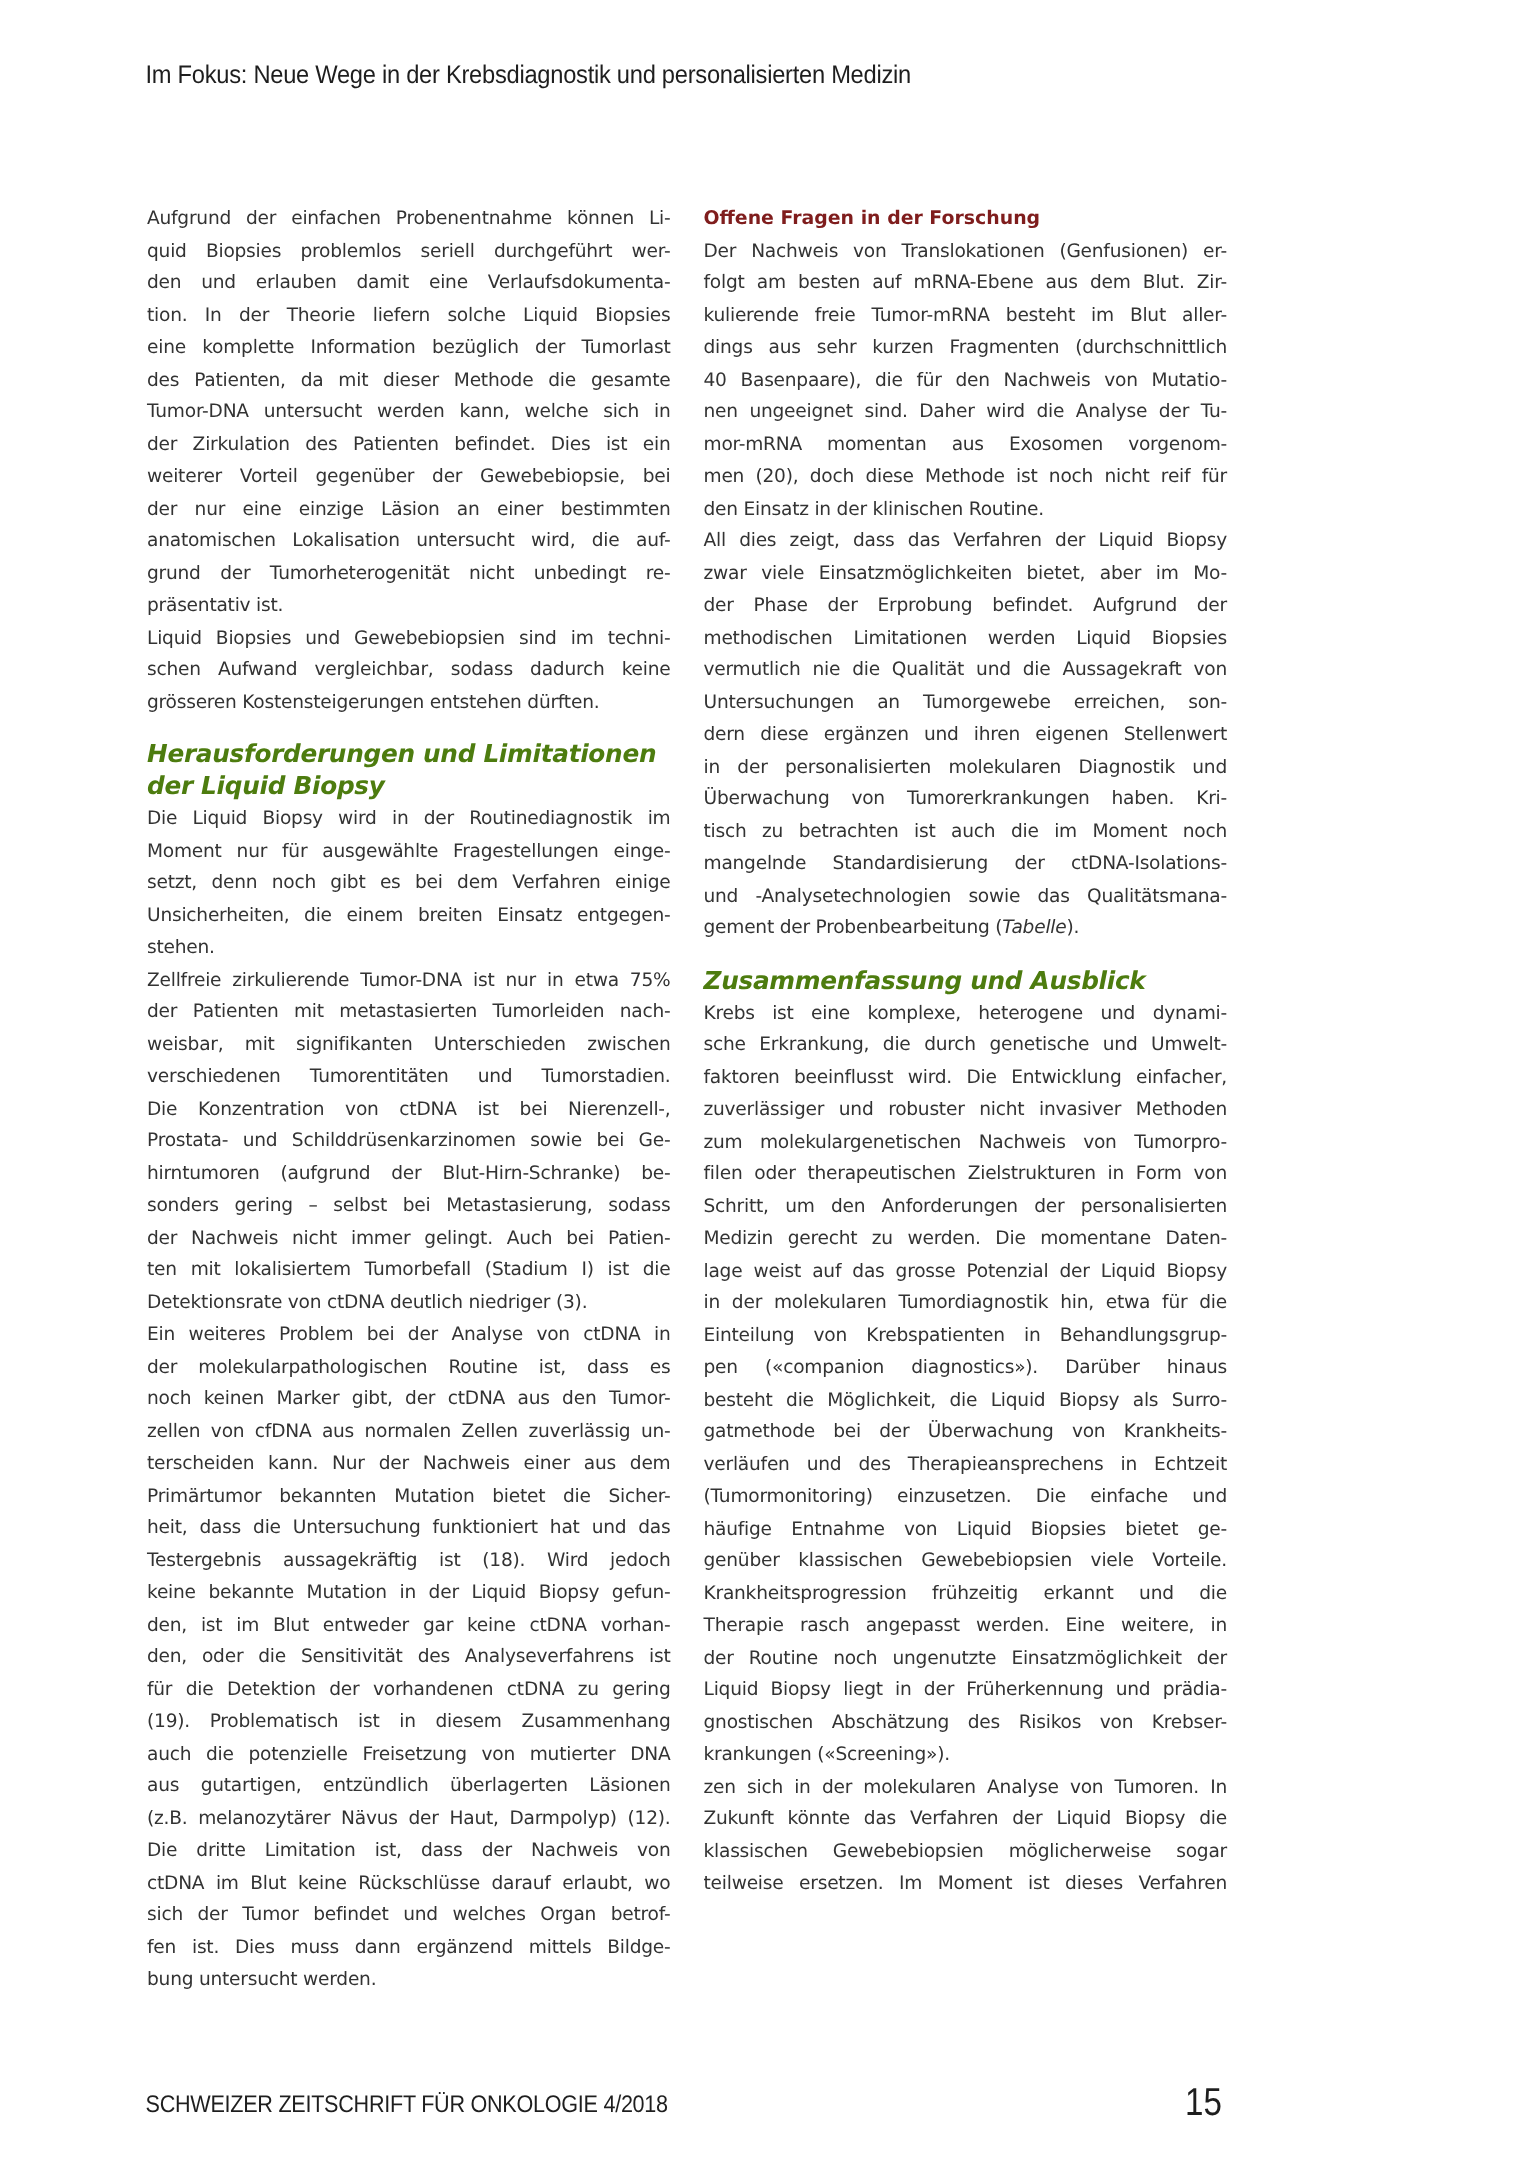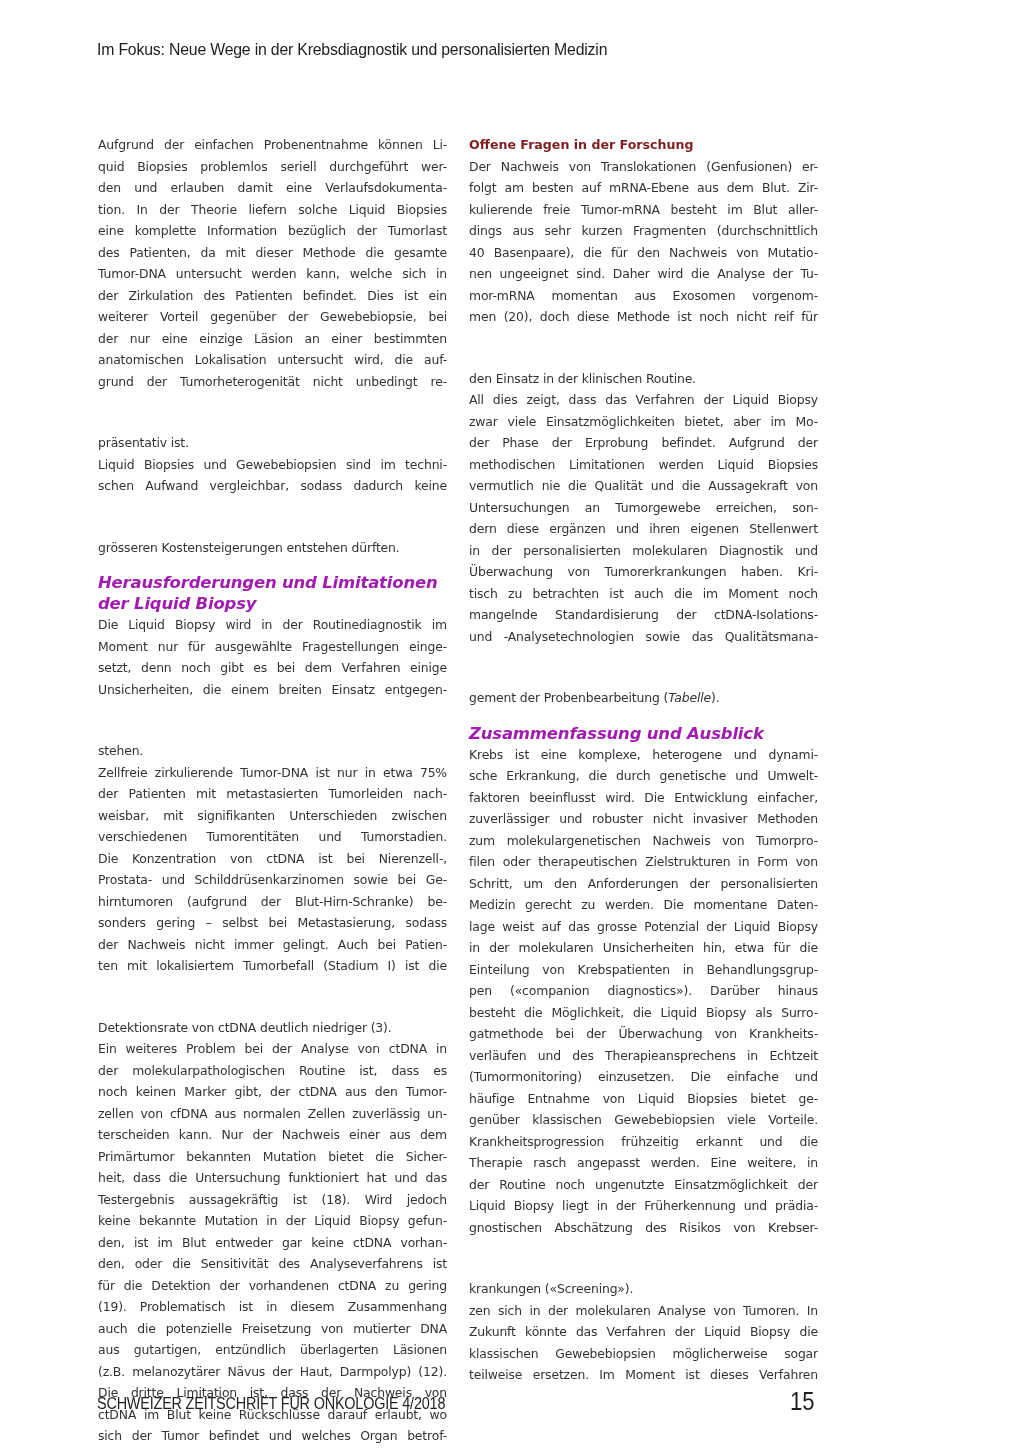--- a/index.html
+++ b/index.html
@@ -5,23 +5,23 @@
   html, body { margin: 0; padding: 0; background: #ffffff; }
   body { width: 1024px; height: 1448px; position: relative; overflow: hidden;
          font-family: "DejaVu Sans", sans-serif; color: #2b2b2b; }
   .running-head { position: absolute; left: 97px; top: 40px; font-family: "Liberation Sans", sans-serif;
          font-size: 17px; font-weight: normal; color: #1e1e1e; letter-spacing: -0.2px; transform: scaleX(0.93); transform-origin: left top; }
   .col { position: absolute; top: 134px; width: 349px; }
   .col-left { left: 98px; }
   .col-right { left: 469px; }
   .line { font-size: 12.4px; line-height: 21.5px; height: 21.5px; white-space: nowrap;
           text-align: justify; text-align-last: justify; color: #333; letter-spacing: -0.15px; }
-  .line.last { text-align-last: left; margin-top: 40px; }
+  .line.last { text-align-last: left; }
   .h-orange { font-family: "DejaVu Sans", sans-serif; font-style: italic; font-weight: bold;
-          color: #a21caf; font-size: 16.5px; line-height: 21px; letter-spacing: -0.2px; }
+          color: #4d7c0f; font-size: 16.5px; line-height: 21px; letter-spacing: -0.2px; }
   .h-bold { font-weight: bold; font-size: 12.6px; line-height: 21.5px; height: 21.5px; color: #7f1d1d; }
   .gap { height: 14px; }
   .footer-journal { position: absolute; left: 97px; top: 1395px; font-family: "Liberation Sans", sans-serif;
           font-size: 16px; color: #1e1e1e; transform: scaleX(0.9); transform-origin: left top; letter-spacing: -0.2px; }
   .footer-page { position: absolute; left: 790px; top: 1386px; font-family: "Liberation Sans", sans-serif;
           font-size: 26px; color: #1e1e1e; transform: scaleX(0.85); transform-origin: left top; }
   em { font-style: italic; }
 </style>
 </head>
 <body>
@@ -134,21 +134,21 @@
   <div>
       <div class="line">Krebs ist eine komplexe, heterogene und dynami-</div>
       <div class="line">sche Erkrankung, die durch genetische und Umwelt-</div>
       <div class="line">faktoren beeinflusst wird. Die Entwicklung einfacher,</div>
       <div class="line">zuverlässiger und robuster nicht invasiver Methoden</div>
       <div class="line">zum molekulargenetischen Nachweis von Tumorpro-</div>
       <div class="line">filen oder therapeutischen Zielstrukturen in Form von</div>
       <div class="line">Schritt, um den Anforderungen der personalisierten</div>
       <div class="line">Medizin gerecht zu werden. Die momentane Daten-</div>
       <div class="line">lage weist auf das grosse Potenzial der Liquid Biopsy</div>
-      <div class="line">in der molekularen Unsicherheiten hin, etwa für die</div>
+      <div class="line">in der molekularen Tumordiagnostik hin, etwa für die</div>
       <div class="line">Einteilung von Krebspatienten in Behandlungsgrup-</div>
       <div class="line">pen («companion diagnostics»). Darüber hinaus</div>
       <div class="line">besteht die Möglichkeit, die Liquid Biopsy als Surro-</div>
       <div class="line">gatmethode bei der Überwachung von Krankheits-</div>
       <div class="line">verläufen und des Therapieansprechens in Echtzeit</div>
       <div class="line">(Tumormonitoring) einzusetzen. Die einfache und</div>
       <div class="line">häufige Entnahme von Liquid Biopsies bietet ge-</div>
       <div class="line">genüber klassischen Gewebebiopsien viele Vorteile.</div>
       <div class="line">Krankheitsprogression frühzeitig erkannt und die</div>
       <div class="line">Therapie rasch angepasst werden. Eine weitere, in</div>

